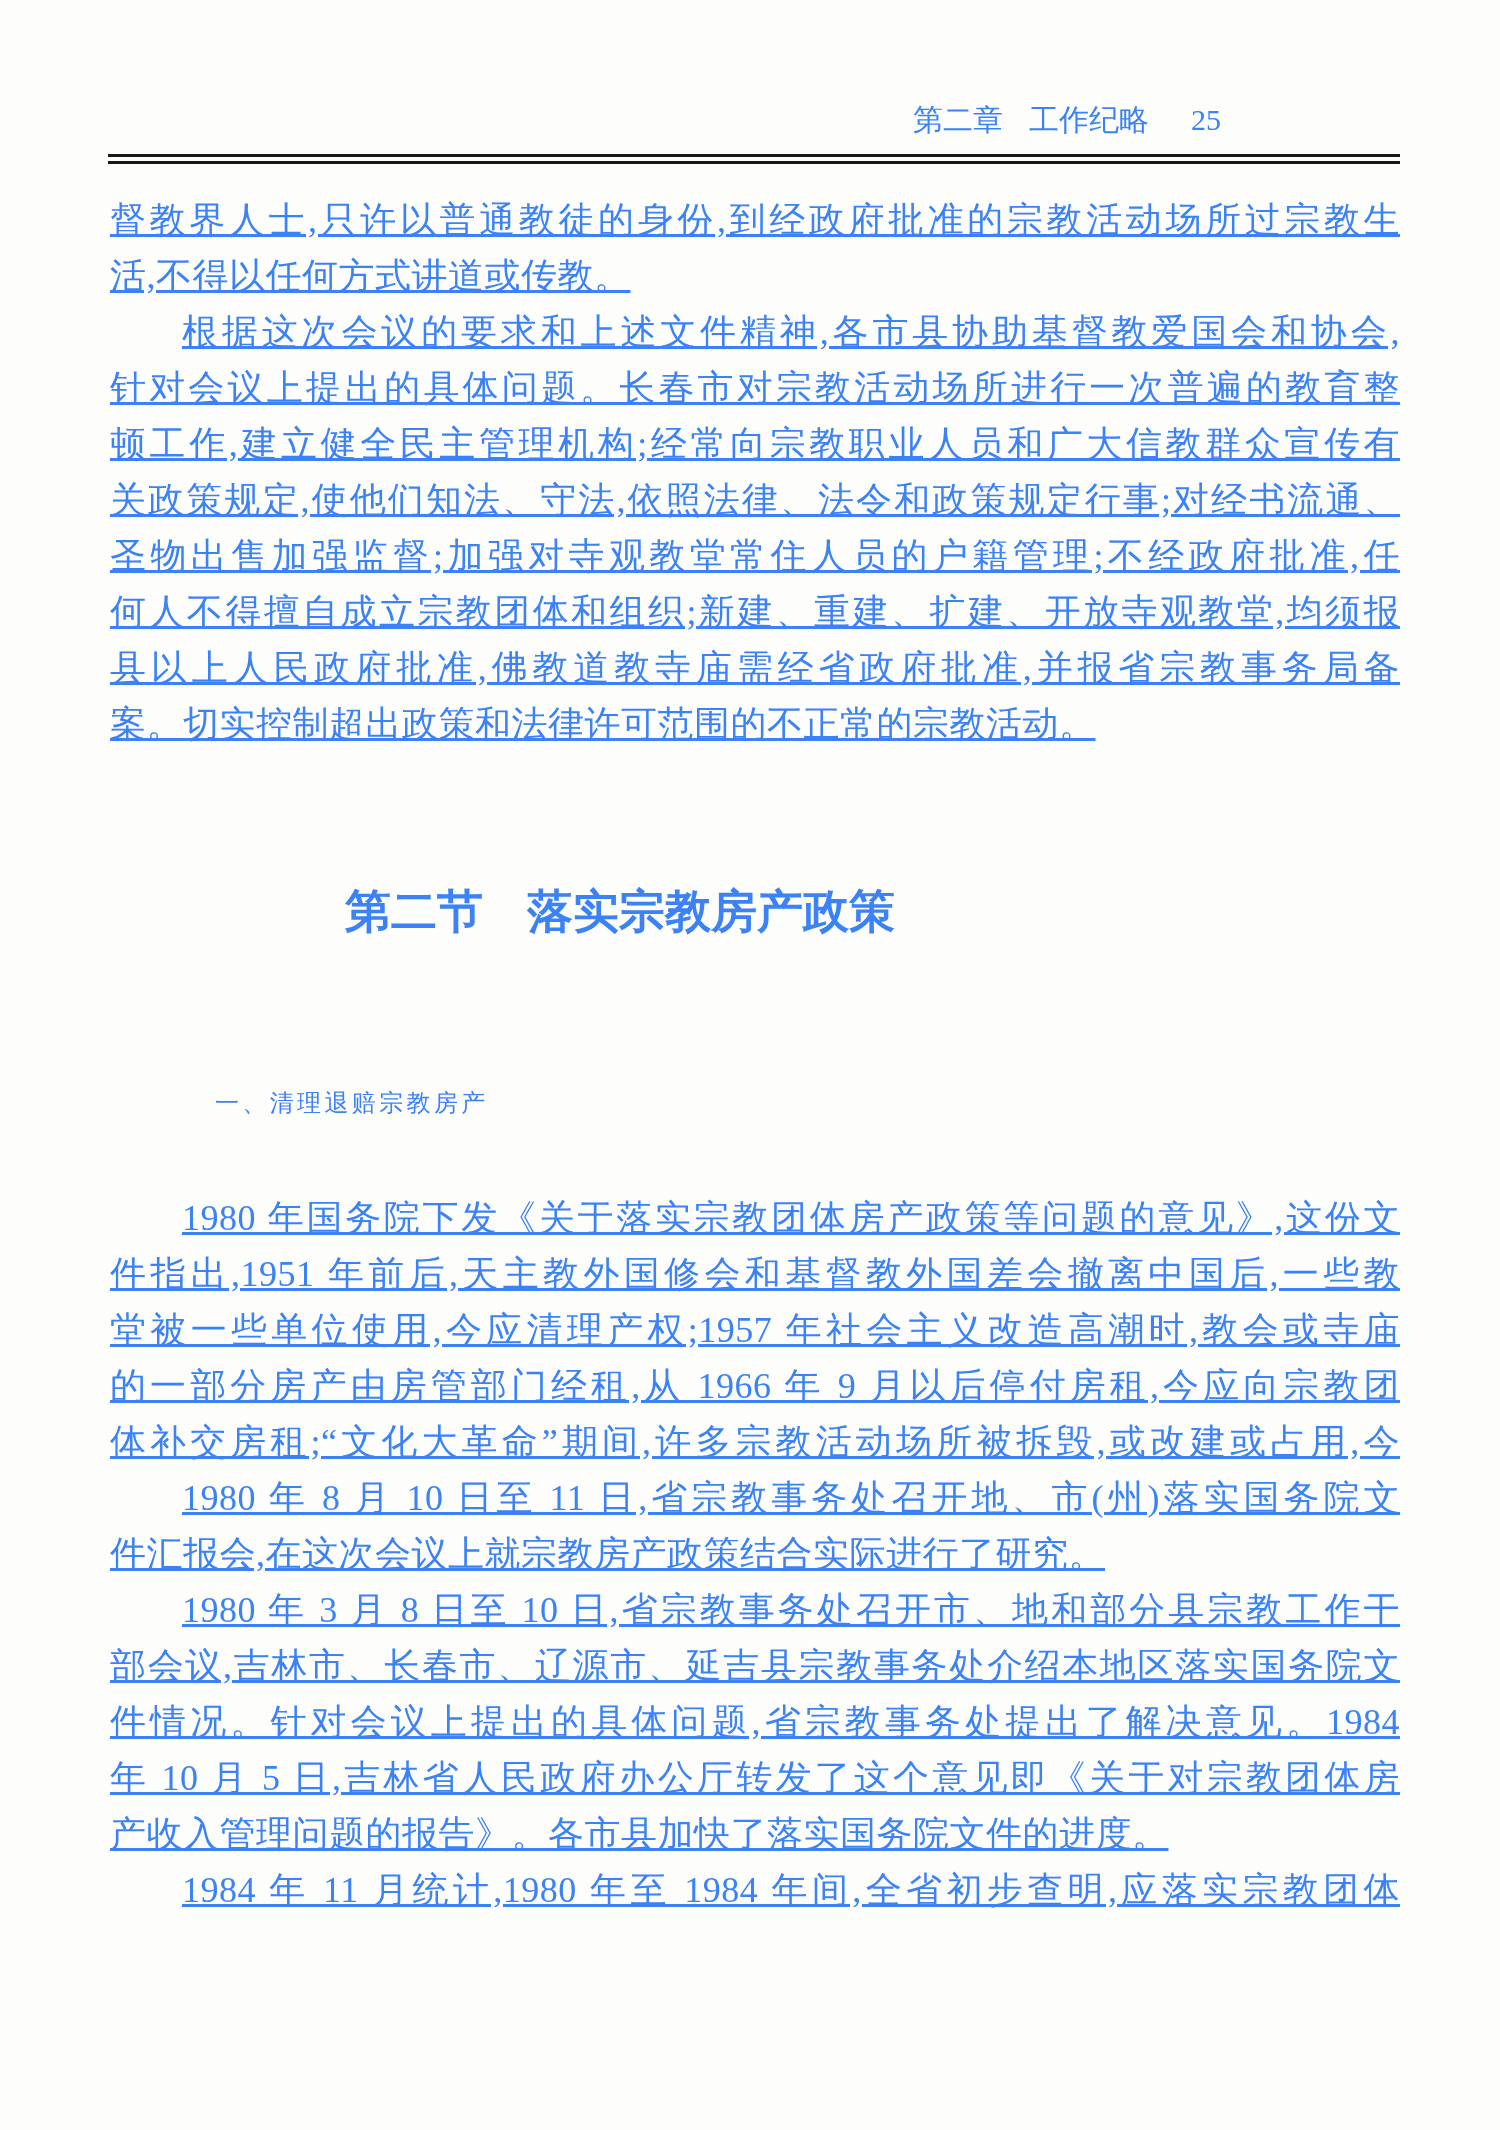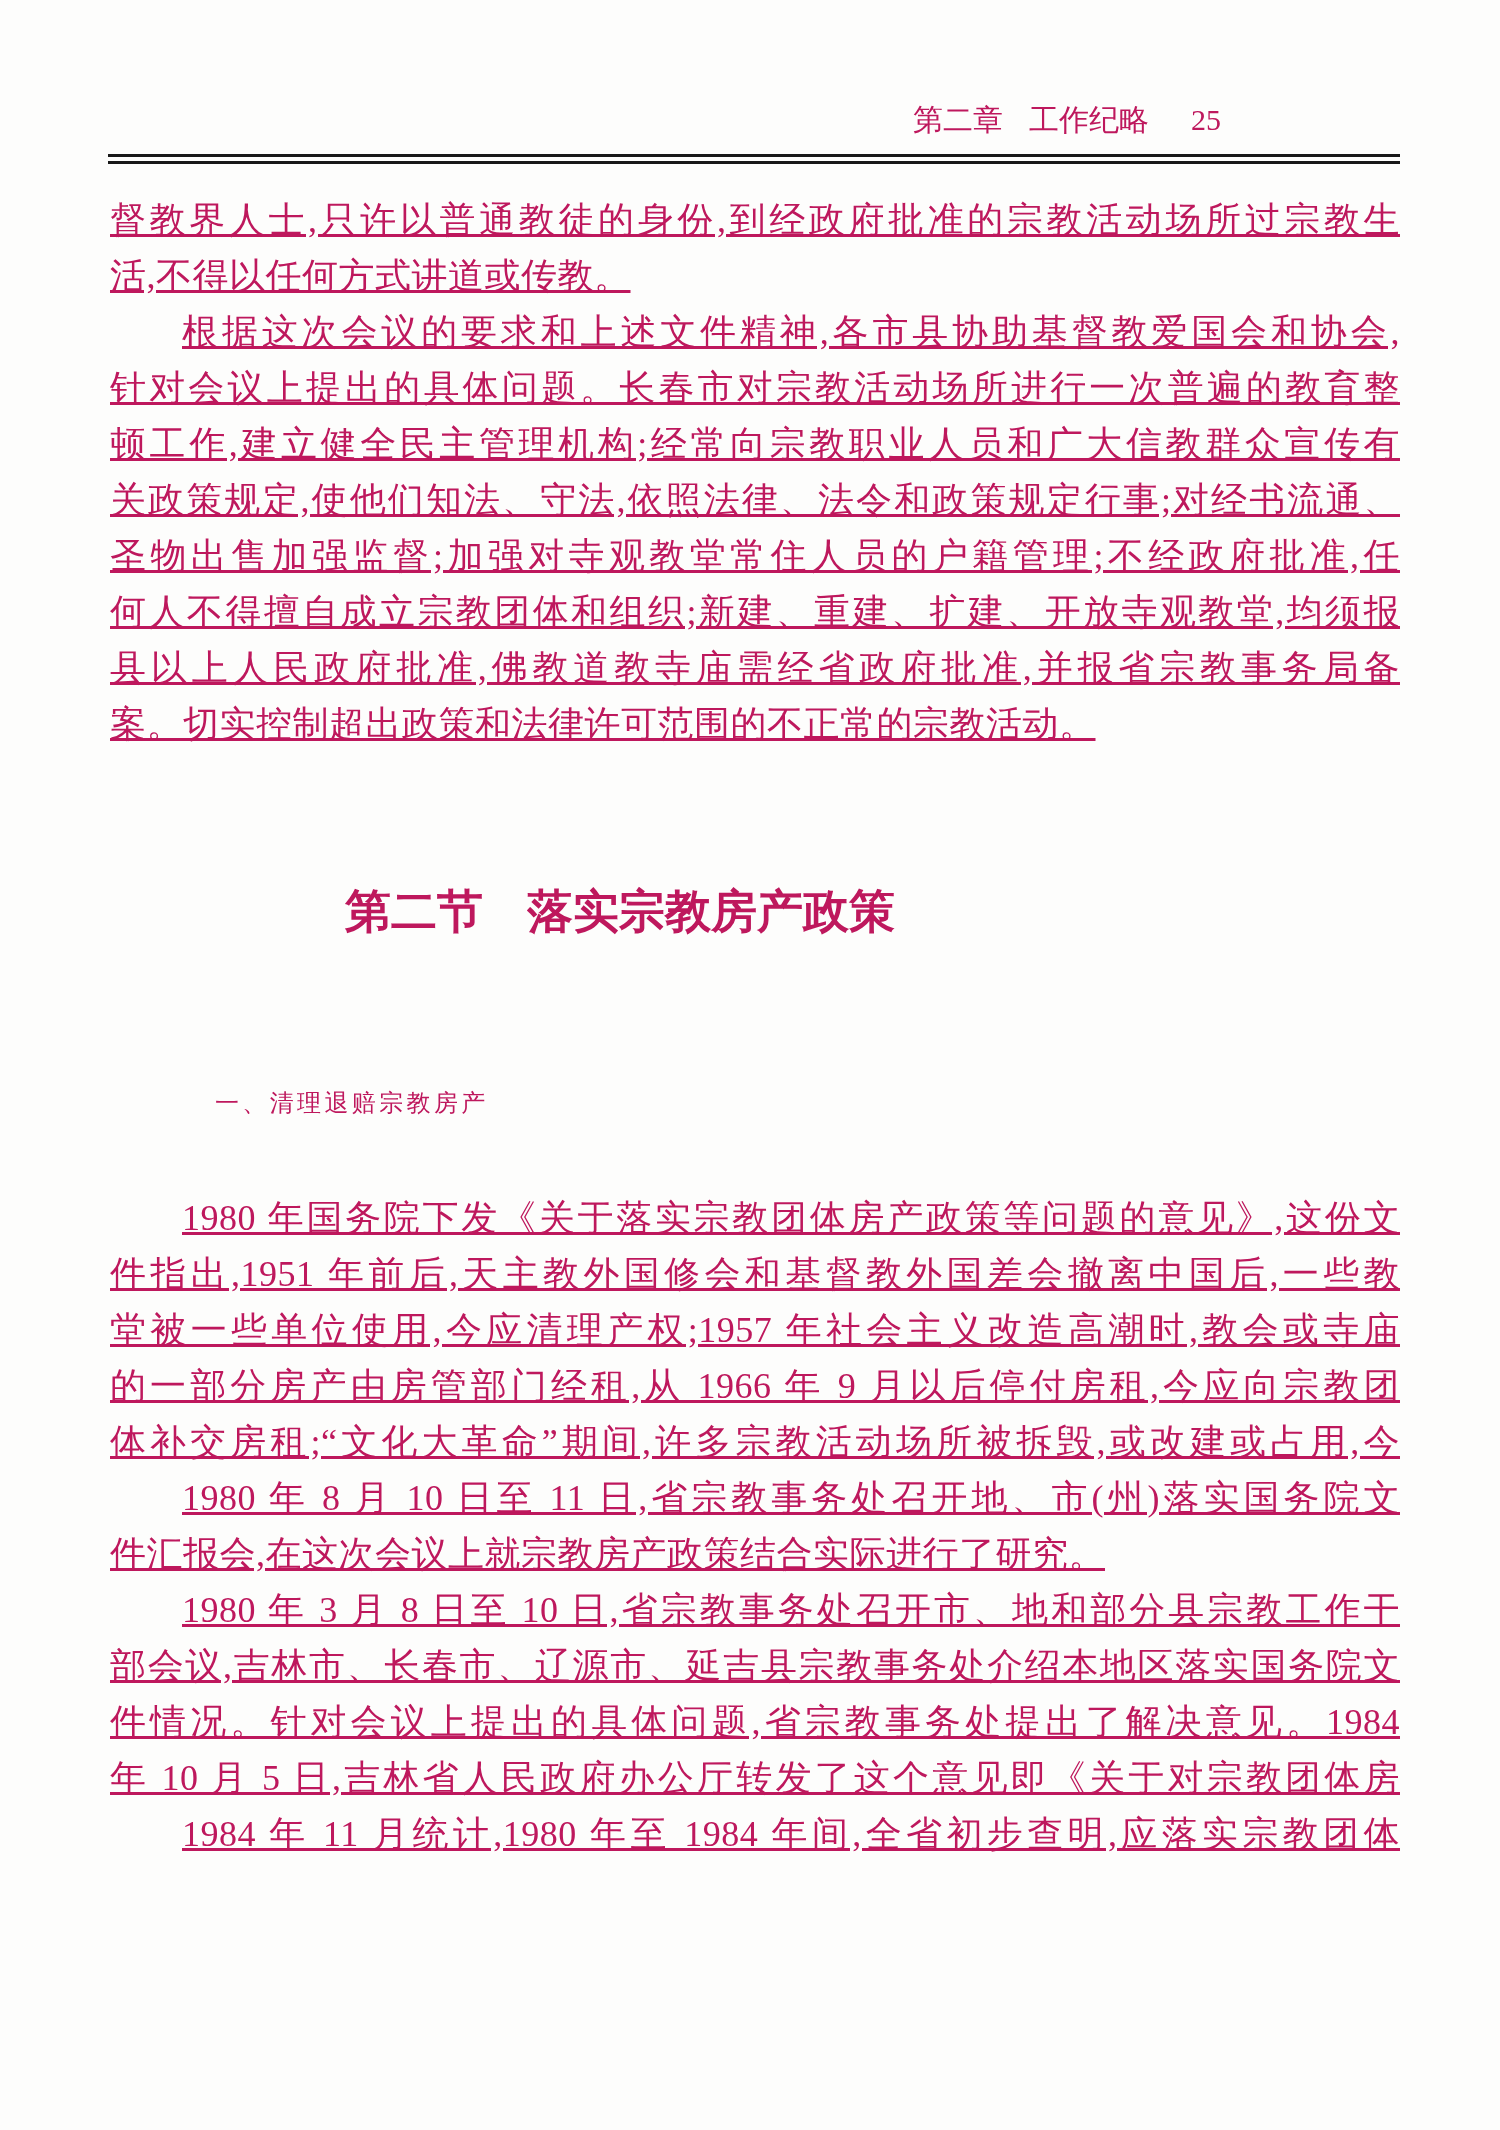--- a/index.html
+++ b/index.html
@@ -1,21 +1,21 @@
 <!DOCTYPE html>
 <html><head>
 <meta charset="utf-8">
 <style>
   html,body{margin:0;padding:0;background:#e8e8e8;}
   .page{
     position:relative;
     width:1500px;height:2130px;
     margin:0 auto;
     background:#fdfdfc;
-    color:#be185d;
+    color:#3b82f6;
     font-family:"Liberation Serif","DejaVu Serif",serif;
     overflow:hidden;
   }
   
   .running-head{
     position:absolute;top:100px;left:913px;
     font-size:30px;line-height:40px;white-space:nowrap;
   }
   .running-head .gap-s{display:inline-block;width:26px;}
   .running-head .gap-l{display:inline-block;width:42px;}
@@ -97,16 +97,17 @@
     <div class="tline">件指出,1951 年前后,天主教外国修会和基督教外国差会撤离中国后,一些教</div>
     <div class="tline">堂被一些单位使用,今应清理产权;1957 年社会主义改造高潮时,教会或寺庙</div>
     <div class="tline">的一部分房产由房管部门经租,从 1966 年 9 月以后停付房租,今应向宗教团</div>
     <div class="tline">体补交房租;“文化大革命”期间,许多宗教活动场所被拆毁,或改建或占用,今</div>
     <div class="tline indent">1980 年 8 月 10 日至 11 日,省宗教事务处召开地、市(州)落实国务院文</div>
     <div class="tline end">件汇报会,在这次会议上就宗教房产政策结合实际进行了研究。</div>
     <div class="tline indent">1980 年 3 月 8 日至 10 日,省宗教事务处召开市、地和部分县宗教工作干</div>
     <div class="tline">部会议,吉林市、长春市、辽源市、延吉县宗教事务处介绍本地区落实国务院文</div>
     <div class="tline">件情况。针对会议上提出的具体问题,省宗教事务处提出了解决意见。1984</div>
     <div class="tline">年 10 月 5 日,吉林省人民政府办公厅转发了这个意见即《关于对宗教团体房</div>
+    <div class="tline end">产收入管理问题的报告》。各市县加快了落实国务院文件的进度。</div>
     <div class="tline indent">1984 年 11 月统计,1980 年至 1984 年间,全省初步查明,应落实宗教团体</div>
   </div>
 
 </div>
 
 </body></html>

